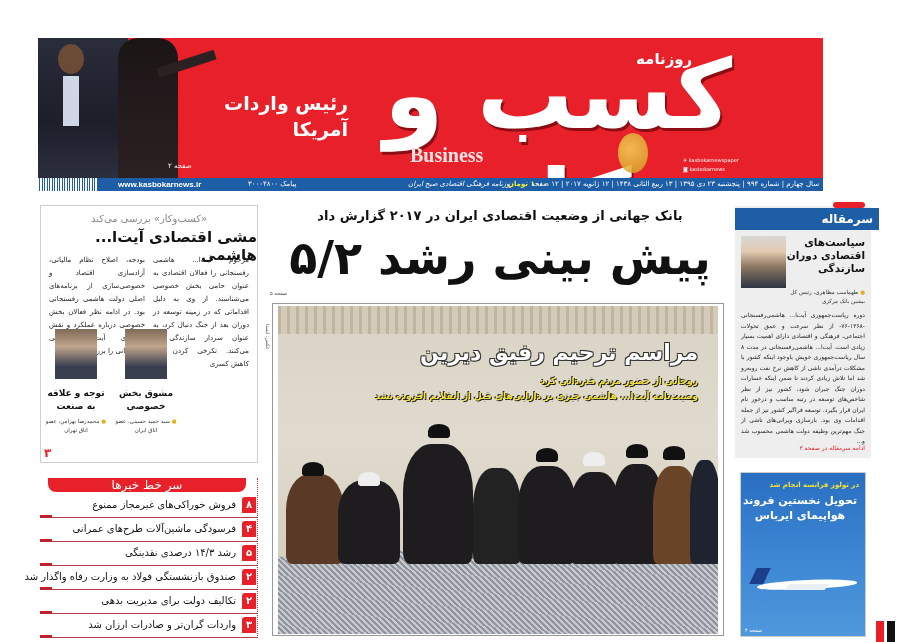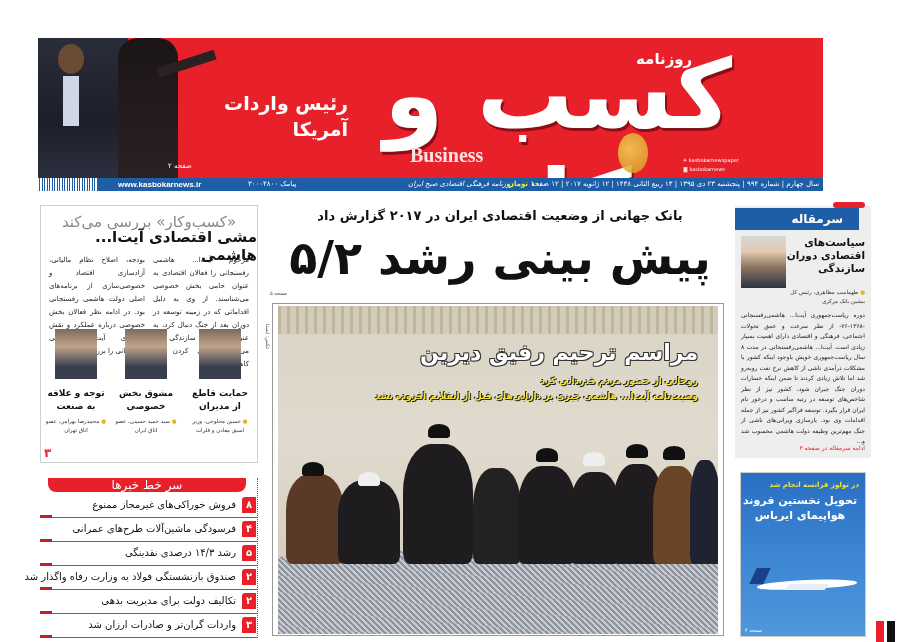--- a/index.html
+++ b/index.html
@@ -25,21 +25,21 @@
   .infobar { position: absolute; left: 38px; top: 178px; width: 785px; height: 13px; background: #1e5ea6; color: #fff; font-size: 7px; line-height: 13px; }
   .barcode { position: absolute; left: 0; top: 0; width: 60px; height: 13px; background: repeating-linear-gradient(90deg,#fff 0 1px,#1e5ea6 1px 2px,#fff 2px 4px,#1e5ea6 4px 5px); }
   .info-url { position: absolute; left: 80px; top: 0; font-weight: bold; font-size: 8px; font-family: "Liberation Sans", sans-serif; }
   .info-sms { position: absolute; left: 210px; top: 0; direction: rtl; }
   .info-tagline { position: absolute; left: 370px; top: 0; direction: rtl; font-style: italic; }
   .info-price { position: absolute; left: 470px; top: 0; color: #e6f03a; font-weight: bold; direction: rtl; }
   .info-date { position: absolute; right: 4px; top: 0; direction: rtl; }
 
   
   .left-box { position: absolute; left: 40px; top: 205px; width: 218px; height: 258px; border: 1px solid #cfcfcf; }
-  .kicker { position: absolute; top: 7px; width: 100%; text-align: center; color: #888; font-size: 15px; direction: rtl; }
+  .kicker { position: absolute; top: 7px; width: 100%; text-align: center; color: #888; font-size: 10px; direction: rtl; }
   .left-title { position: absolute; top: 22px; width: 100%; text-align: right; font-weight: bold; font-size: 15px; direction: rtl; }
   .left-col-text { position: absolute; top: 48px; width: 96px; font-size: 7px; line-height: 13px; direction: rtl; text-align: justify; color: #222; }
   .lct-1 { right: 8px; } .lct-2 { right: 112px; }
   .person { position: absolute; top: 123px; width: 62px; text-align: center; direction: rtl; }
   .person .pic { width: 42px; height: 50px; margin: 0 auto; background: linear-gradient(180deg,#7c6a58 0%,#c0a58c 35%,#3a3f4f 75%); }
   .person .ptitle { margin-top: 8px; font-weight: bold; font-size: 9px; line-height: 13px; }
   .person .pname { margin-top: 4px; font-size: 5.5px; line-height: 9px; color: #333; }
   .person .pname::before { content: "●"; color: #e2b31e; margin-left: 2px; }
   .p1 { right: 6px; } .p2 { right: 80px; } .p3 { right: 150px; }
   .left-page { position: absolute; left: 3px; bottom: 2px; color: #e8202a; font-weight: bold; font-size: 12px; }
@@ -64,21 +64,21 @@
   .photo .figure { position: absolute; bottom: 70px; border-radius: 40% 40% 10% 10%; background: #1e1c1e; }
   .photo .turban { position: absolute; width: 22px; height: 14px; border-radius: 50% 50% 20% 20%; }
   .photo-caption-title { position: absolute; right: 20px; top: 34px; color: #fff; font-weight: bold; font-size: 22px; direction: rtl; text-shadow: 1px 1px 0 #333, -1px -1px 0 #333, 1px -1px 0 #333, -1px 1px 0 #333; }
   .photo-caption-sub { position: absolute; right: 20px; direction: rtl; color: #f2e33a; font-weight: bold; font-size: 9px; text-shadow: 1px 1px 0 #222, -1px -1px 0 #222; white-space: nowrap; }
   .pcs-1 { top: 70px; } .pcs-2 { top: 85px; }
   .photo-credit { position: absolute; left: -8px; top: 20px; font-size: 5px; color: #555; writing-mode: vertical-rl; }
 
   
   .editorial { position: absolute; left: 735px; top: 206px; width: 136px; height: 252px; background: #eeeeee; }
   .ed-tab-red { position: absolute; left: 98px; top: -4px; width: 32px; height: 6px; background: #e8202a; border-radius: 3px; }
-  .ed-header { position: absolute; left: 0; top: 2px; width: 124px; height: 22px; background: #1e5ea6; color: #fff; font-weight: bold; font-size: 12px; line-height: 22px; text-align: right; padding-right: 16px; direction: rtl; }
+  .ed-header { position: absolute; left: 0; top: 2px; width: 144px; height: 22px; background: #1e5ea6; color: #fff; font-weight: bold; font-size: 12px; line-height: 22px; text-align: right; padding-right: 6px; direction: rtl; }
   .ed-photo { position: absolute; left: 6px; top: 30px; width: 45px; height: 52px; background: linear-gradient(180deg,#d8d8d8 0%,#e2c9b0 30%,#8a7560 60%,#2c3442 100%); }
   .ed-title { position: absolute; right: 6px; top: 30px; width: 80px; text-align: right; direction: rtl; font-weight: bold; font-size: 10.5px; line-height: 13px; }
   .ed-author { position: absolute; right: 6px; top: 82px; width: 80px; text-align: right; direction: rtl; font-size: 5.5px; line-height: 9px; color: #333; }
   .ed-author::before { content: "●"; color: #e2b31e; margin-left: 2px; }
   .ed-body { position: absolute; right: 6px; top: 104px; width: 124px; text-align: justify; direction: rtl; font-size: 6px; line-height: 10.5px; color: #222; }
   .ed-more { position: absolute; right: 6px; top: 238px; direction: rtl; color: #e8202a; font-size: 6px; }
 
   .ad { position: absolute; left: 740px; top: 472px; width: 126px; height: 165px; background: linear-gradient(180deg,#2a6fc2 0%,#3c86d3 50%,#4f98dc 100%); border: 1px solid #ccc; }
   .ad-kicker { position: absolute; right: 6px; top: 8px; direction: rtl; color: #f2e33a; font-weight: bold; font-size: 7px; }
   .ad-title { position: absolute; right: 6px; top: 20px; width: 118px; text-align: center; direction: rtl; color: #fff; font-weight: bold; font-size: 11px; line-height: 15px; }
@@ -125,25 +125,20 @@
   <div class="info-price">۱۰۰۰ تومان</div>
   <div class="info-date">سال چهارم | شماره ۹۹۴ | پنجشنبه ۲۳ دی ۱۳۹۵ | ۱۳ ربیع الثانی ۱۴۳۸ | ۱۲ ژانویه ۲۰۱۷ | ۱۲ صفحه</div>
 </div>
 
 <div class="left-box">
   <div class="kicker">«کسب‌وکار» بررسی می‌کند</div>
   <div class="left-title">مشی اقتصادی آیت‌ا... هاشمی</div>
   <div class="left-col-text lct-1">مرحوم آیت‌ا... هاشمی رفسنجانی را فعالان اقتصادی به عنوان حامی بخش خصوصی می‌شناسند. از وی به دلیل اقداماتی که در زمینه توسعه در دوران بعد از جنگ دنبال کرد، به عنوان سردار سازندگی یاد می‌کنند. تکرخی کردن ارز، کاهش کسری</div>
   <div class="left-col-text lct-2">بودجه، اصلاح نظام مالیاتی، آزادسازی اقتصاد و خصوصی‌سازی از برنامه‌های اصلی دولت هاشمی رفسنجانی بود. در ادامه نظر فعالان بخش خصوصی درباره عملکرد و نقش اقتصادی آیت‌ا... هاشمی رفسنجانی را بررسی می‌کنیم.</div>
 
-  <div class="person p1">
-    <div class="pic"></div>
-    <div class="ptitle">حمایت قاطع از مدیران</div>
-    <div class="pname">حسین محلوجی، وزیر اسبق معادن و فلزات</div>
-  </div>
   <div class="person p2">
     <div class="pic"></div>
     <div class="ptitle">مشوق بخش خصوصی</div>
     <div class="pname">سید حمید حسینی، عضو اتاق ایران</div>
   </div>
   <div class="person p3">
     <div class="pic"></div>
     <div class="ptitle">توجه و علاقه به صنعت</div>
     <div class="pname">محمدرضا بهرامن، عضو اتاق تهران</div>
   </div>

